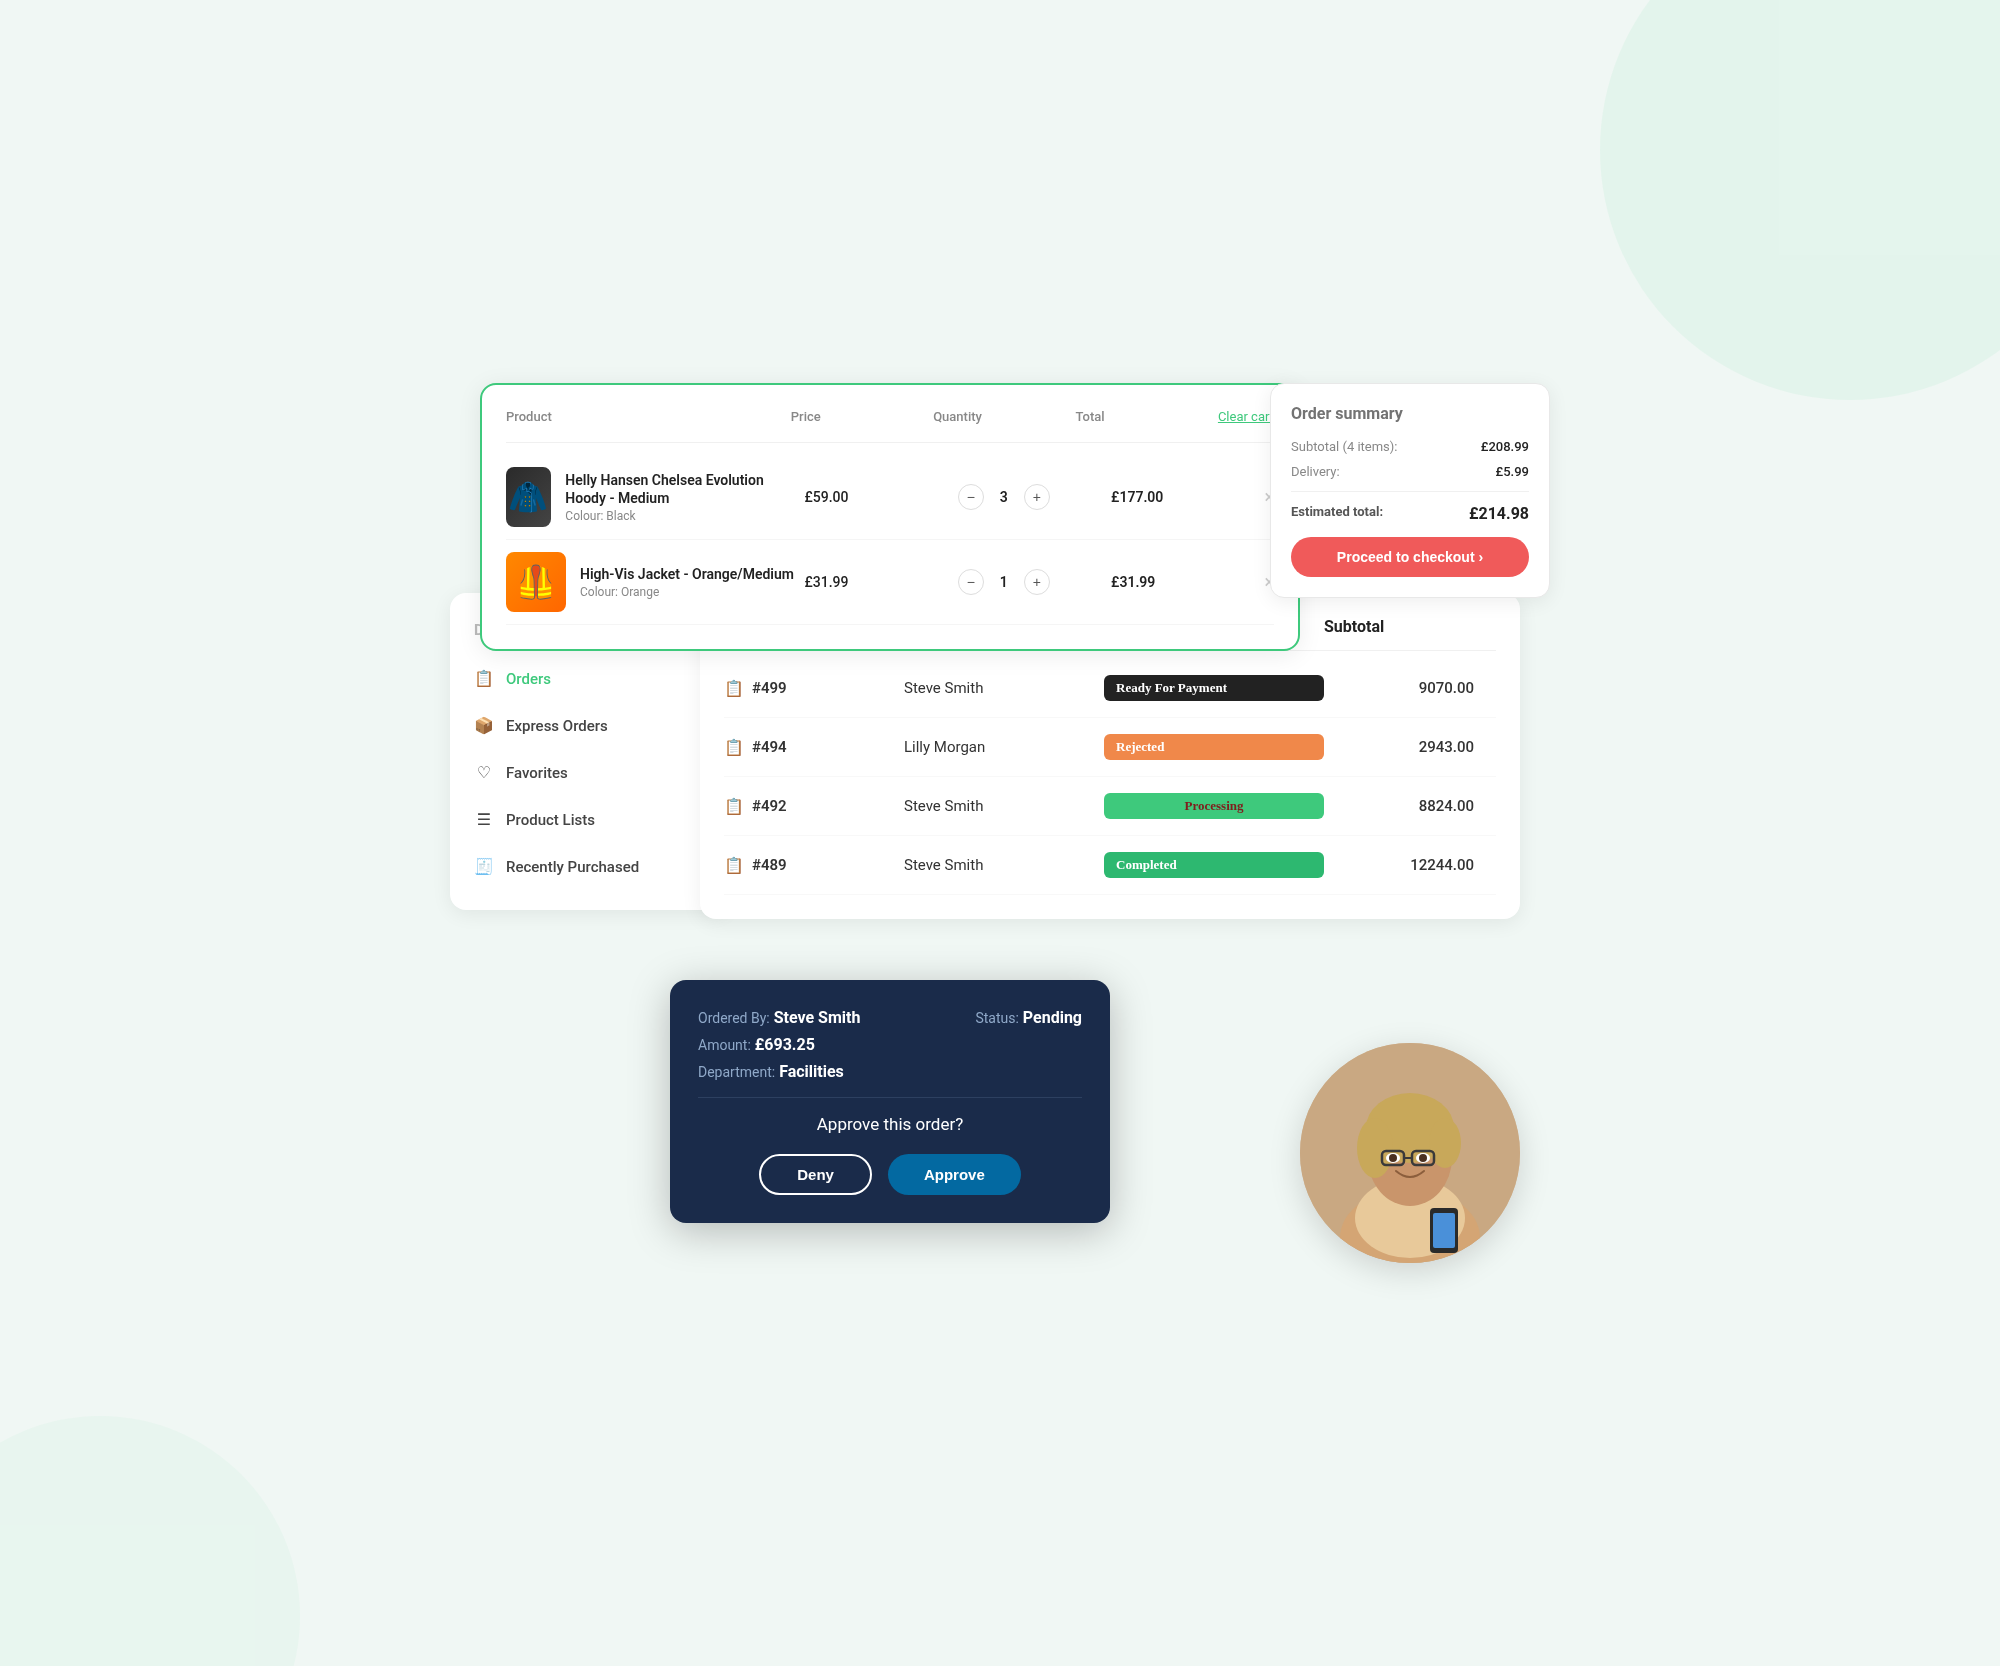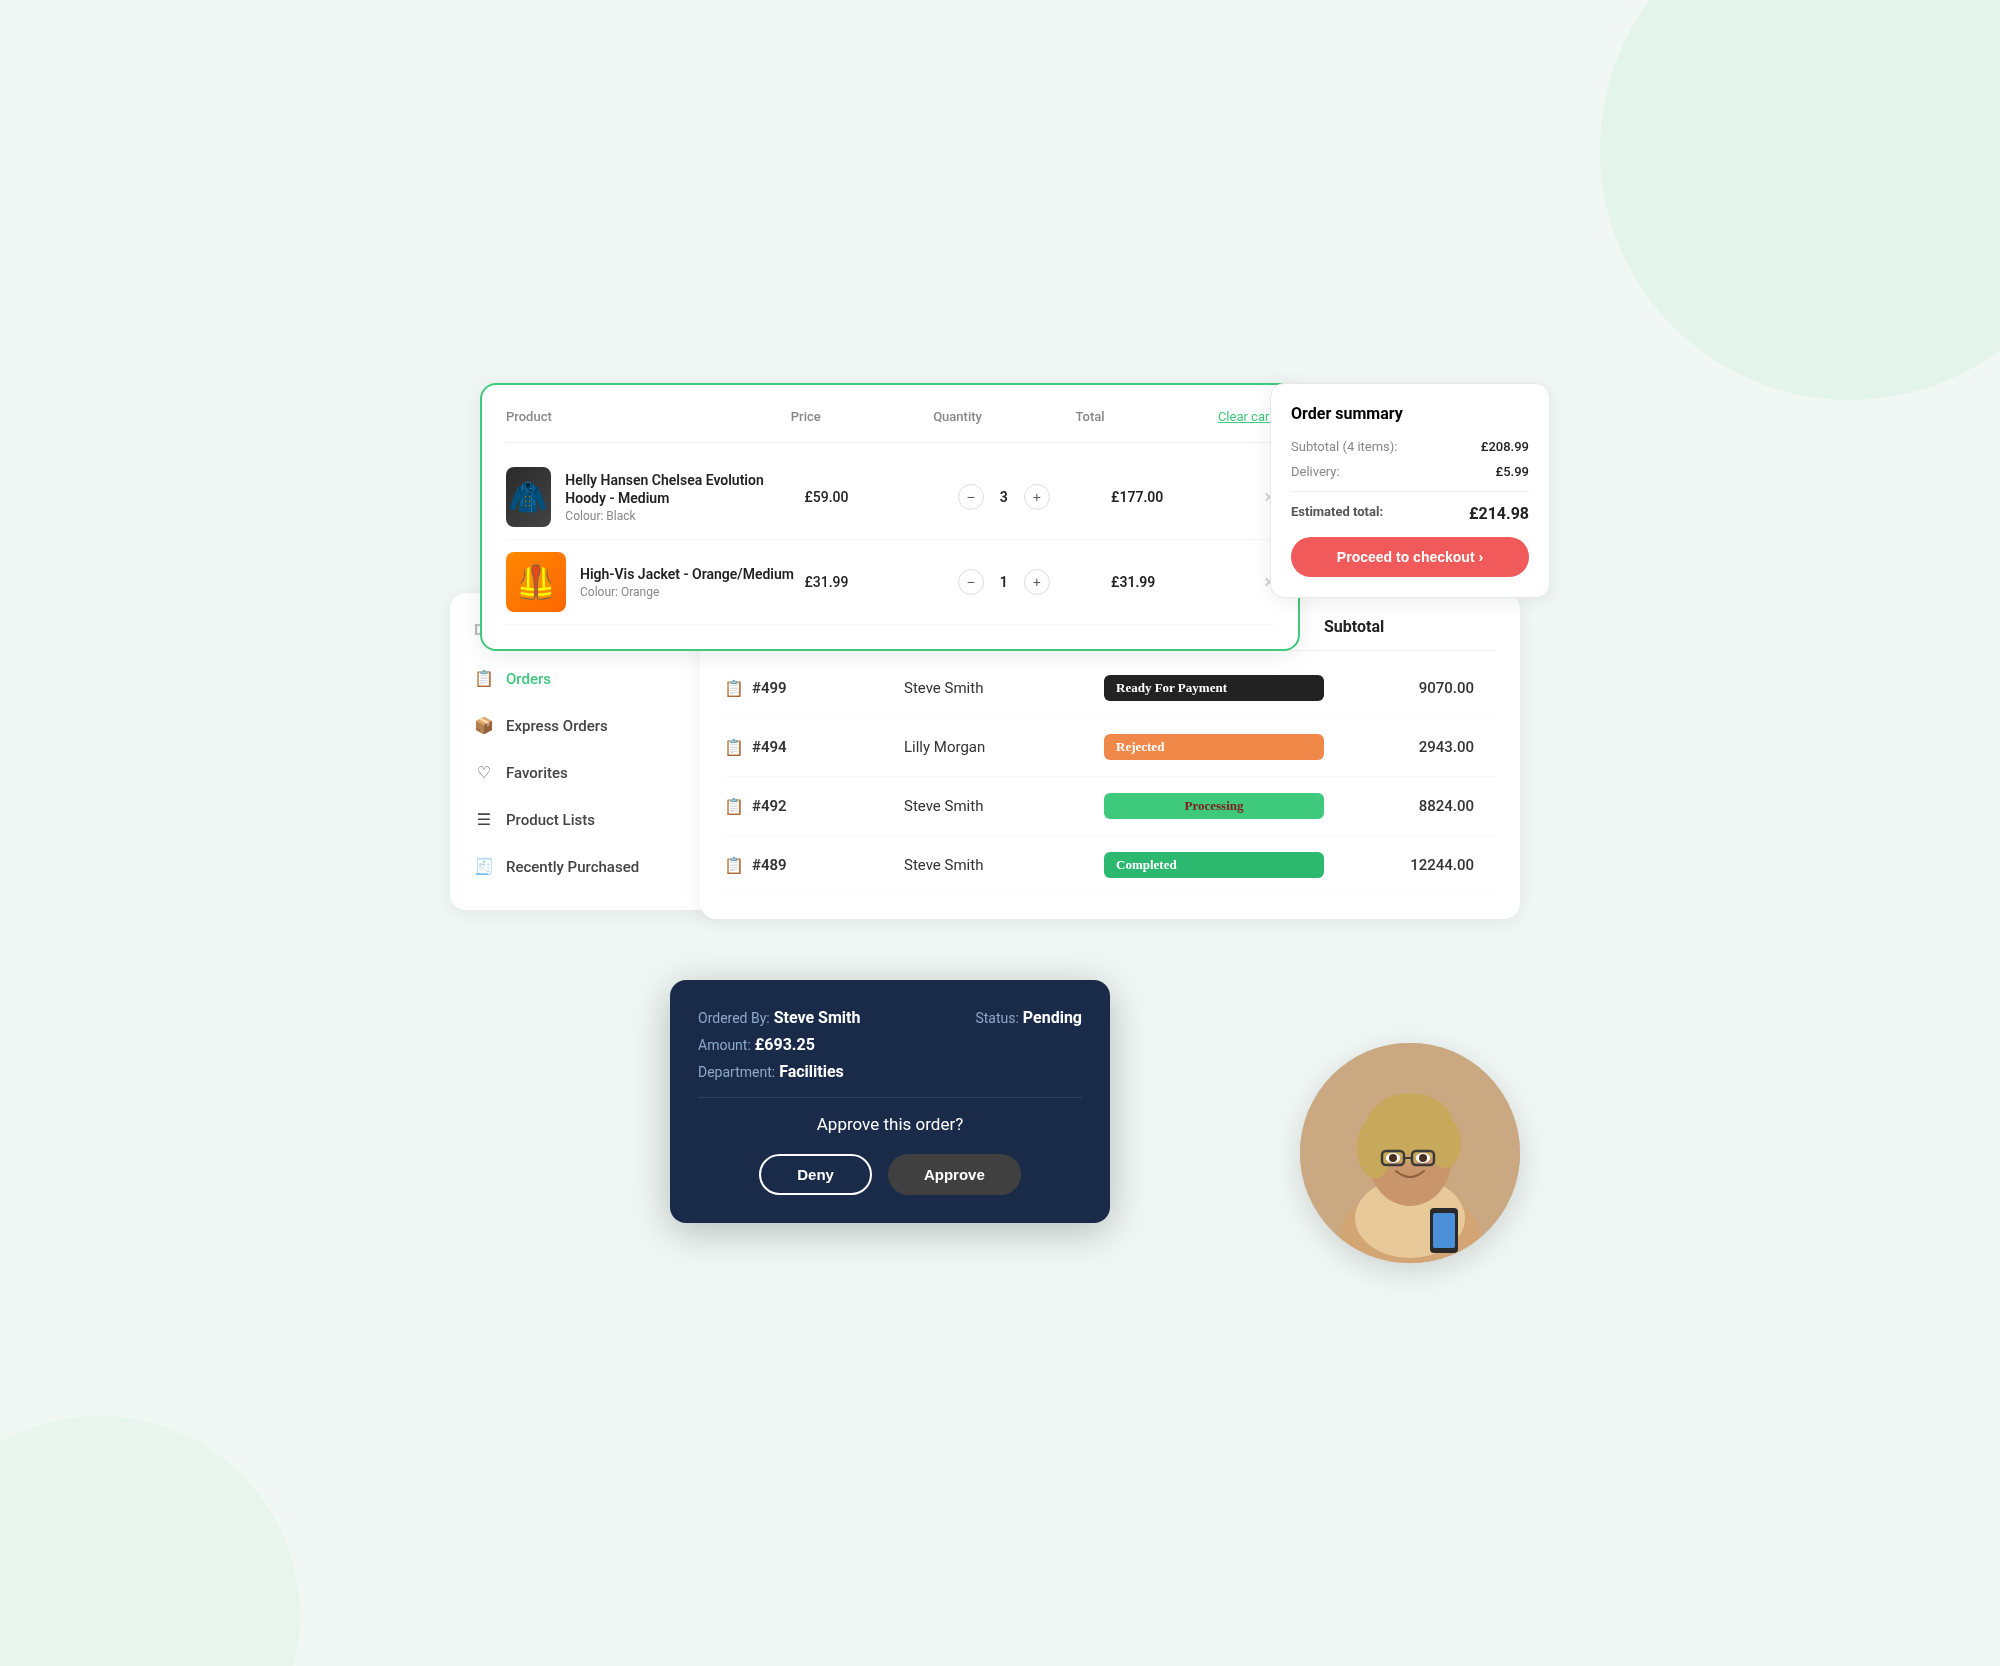--- a/index.html
+++ b/index.html
@@ -178,21 +178,21 @@
       border: 1.5px solid #e8e8e8;
       border-radius: 14px;
       padding: 20px;
       box-shadow: 0 4px 20px rgba(0,0,0,0.07);
       z-index: 4;
     }
 
     .summary-title {
       font-size: 16px;
       font-weight: 700;
-      color: #000000;
+      color: #737373;
       margin-bottom: 16px;
     }
 
     .summary-row {
       display: flex;
       justify-content: space-between;
       margin-bottom: 10px;
     }
 
     .summary-label {
@@ -438,21 +438,21 @@
       color: #fff;
       font-size: 15px;
       font-weight: 600;
       cursor: pointer;
     }
 
     .approve-btn {
       padding: 6px 36px;
       border: none;
       border-radius: 30px;
-      background: #404040;
+      background: #0369a1;
       color: #fff;
       font-size: 15px;
       font-weight: 600;
       cursor: pointer;
     }
 
     
     .person-photo {
       position: absolute;
       bottom: 20px;

